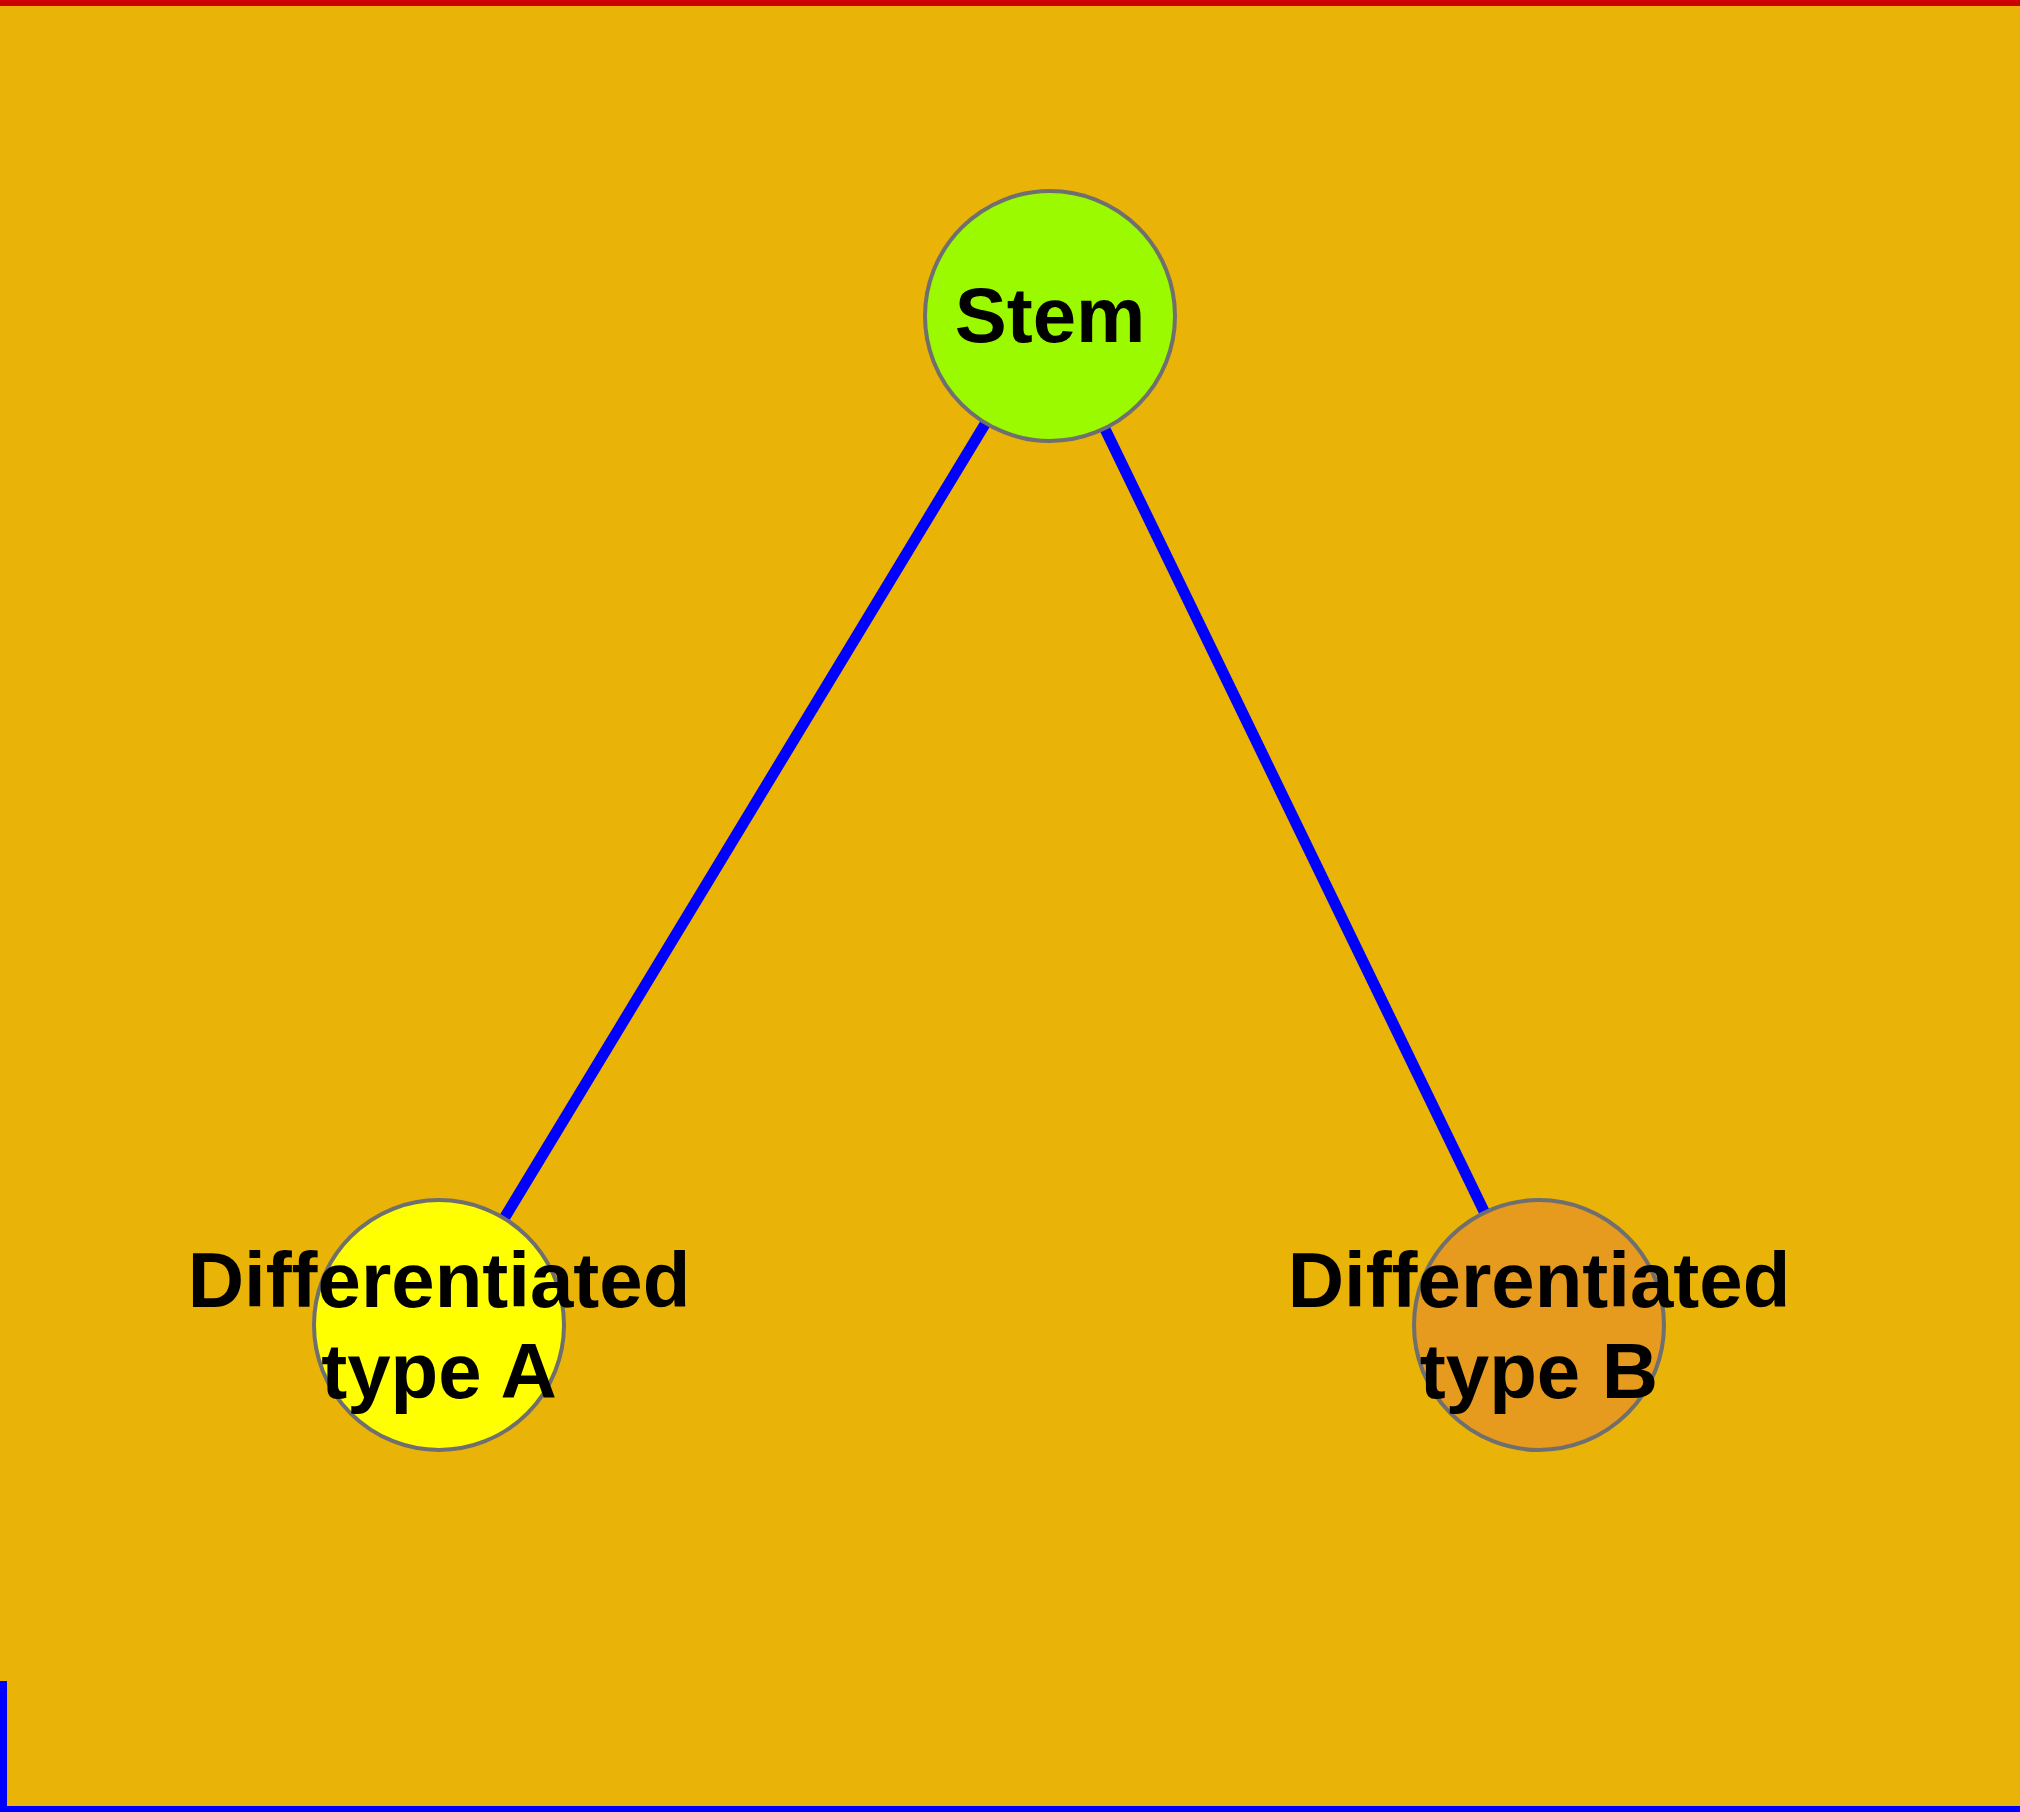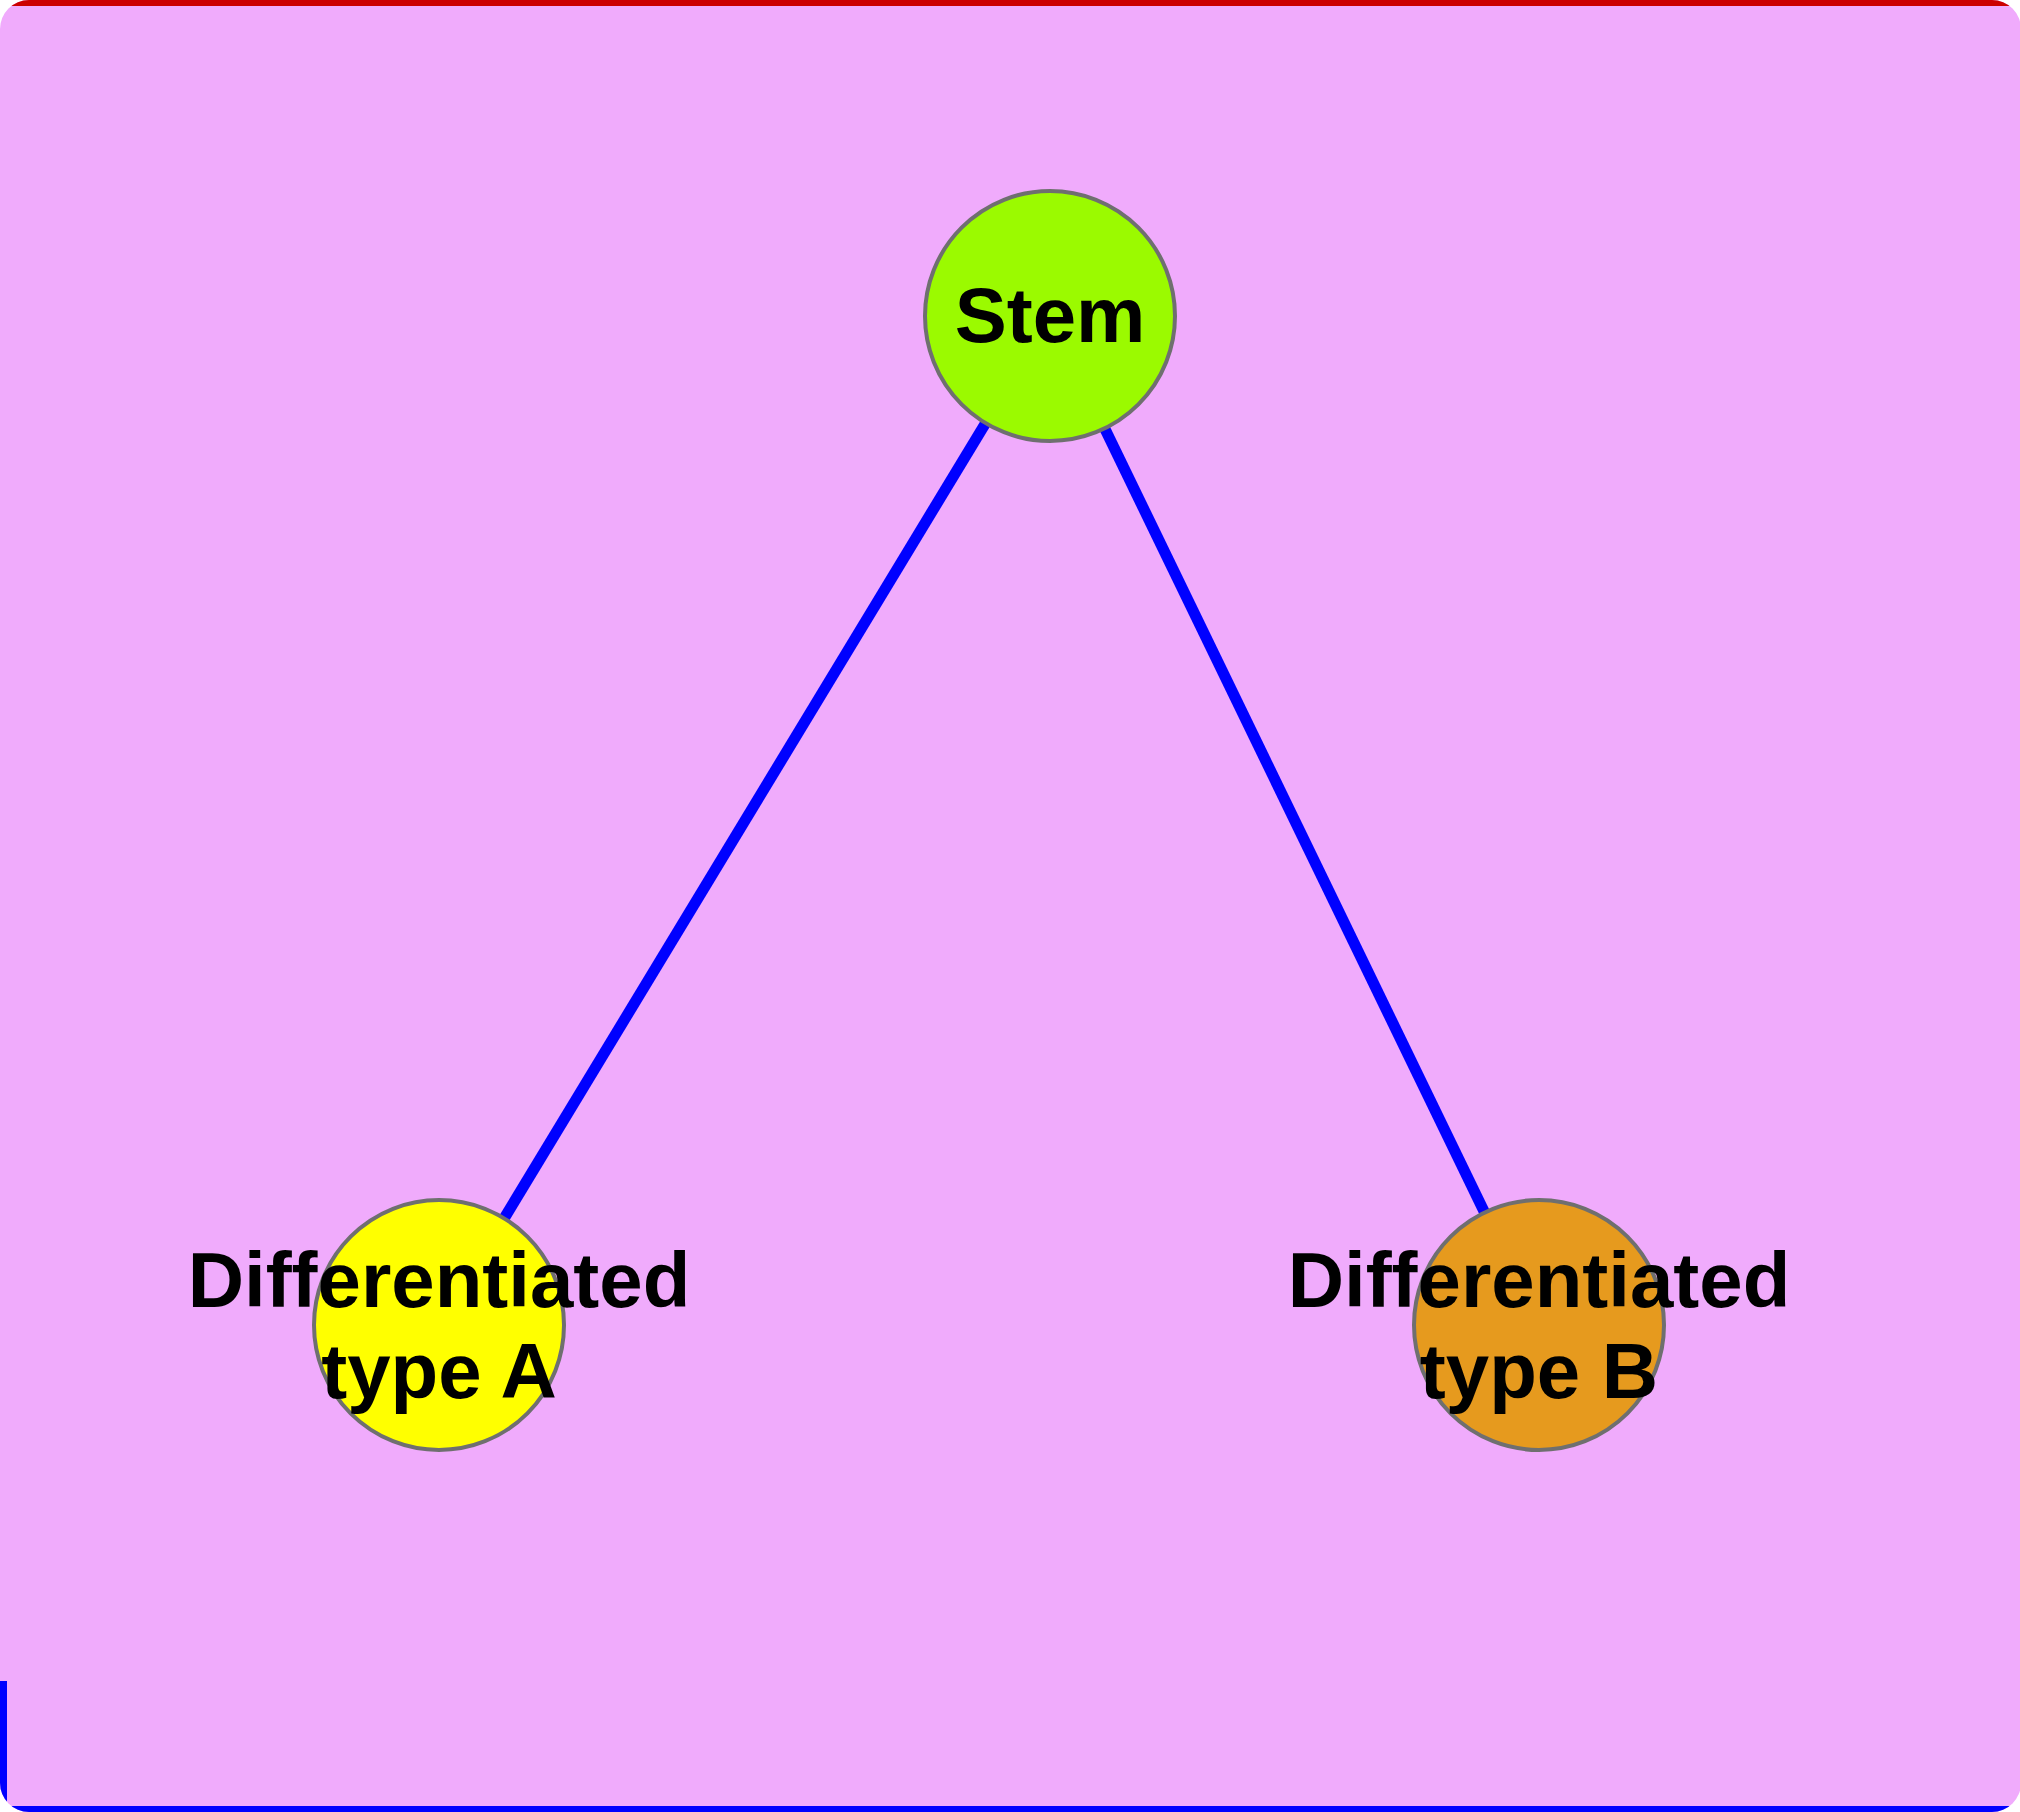--- a/index.html
+++ b/index.html
@@ -43,21 +43,21 @@
   .frame-line {
     position: absolute;
   }
   .frame-top    { left: 0; top: 0; width: 100%; height: 6px; }
   .frame-bottom { left: 0; bottom: 0; width: 100%; height: 6px; }
   .frame-left-bottom { left: 0; bottom: 0; width: 6.8px; height: 131px; }
 </style>
 </head>
 <body>
 
-<div class="canvas" style="background: #f0abfc; border-radius: 29px;">
+<div class="canvas" style="background: #eab308;">
 
   <svg class="edges-layer" viewBox="0 0 2384 2138" xmlns="http://www.w3.org/2000/svg">
     <line stroke-linecap="butt" x1="1239" y1="373" x2="518" y2="1564" stroke="#0000FF" stroke-width="13"></line>
     <line stroke-linecap="butt" x1="1239" y1="373" x2="1816" y2="1564" stroke="#0000FF" stroke-width="13"></line>
   </svg>
 
   <div class="node" style="left: 923px; top: 189px; width: 254px; height: 254px; background: rgb(155, 250, 0); border-color: rgb(111, 111, 111);"></div>
   <div class="node" style="left: 312px; top: 1198px; width: 254px; height: 254px; background: rgb(255, 255, 0); border-color: rgb(111, 111, 111);"></div>
   <div class="node" style="left: 1412px; top: 1198px; width: 254px; height: 254px; background: rgb(230, 154, 30); border-color: rgb(111, 111, 111);"></div>
 

